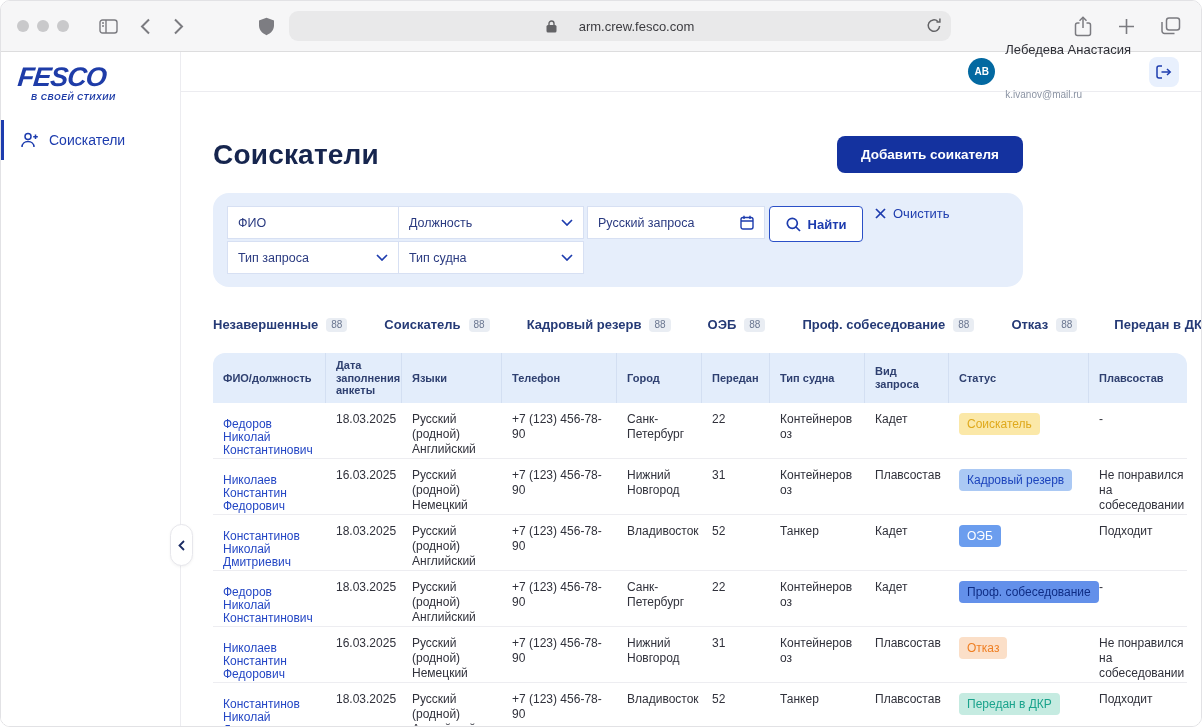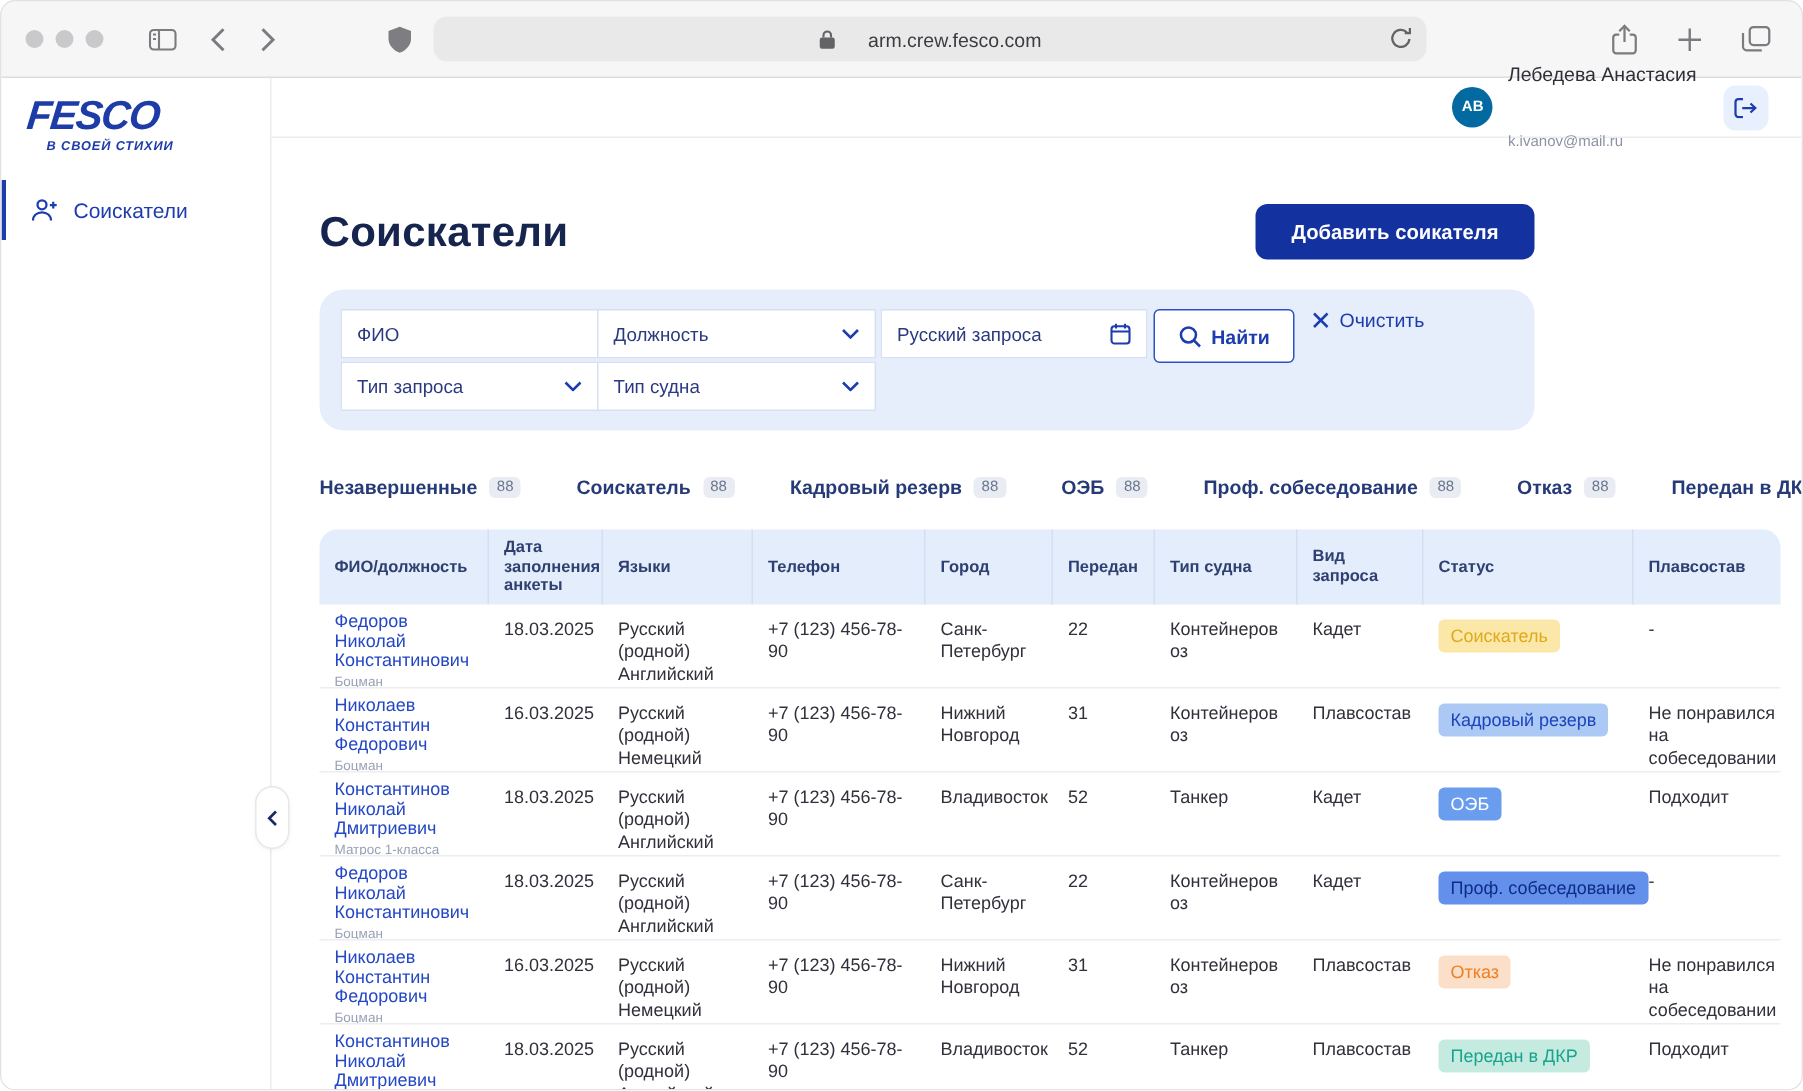--- a/index.html
+++ b/index.html
@@ -92,21 +92,21 @@
   
   .table { margin-top:7px; }
   .thead, .trow { display:grid;
     grid-template-columns:113px 76px 100px 115px 85px 68px 95px 84px 140px 1fr; }
   .thead { background:#e3edfb; border-radius:12px 12px 0 0; }
   .th { font-size:11px; line-height:1.15; color:#2f4070; font-weight:700;
     padding:6px 10px; display:flex; align-items:center; min-height:38px; }
   .th:not(:last-child) { border-right:1px solid #d3dff2; }
   .trow { border-bottom:1px solid #ededf1; height:56px; overflow:hidden; }
   .td { padding:9px 10px 0 10px; font-size:12px; line-height:1.25; color:#30313b; }
-  .name-cell { padding-top:5px; }
+  .name-cell { padding-top:15px; }
   .name-link { color:#2447c5; text-decoration:none; font-size:12px; line-height:1.08;
     display:block; }
   .position { font-size:9px; color:#98a2b6; margin-top:2px; }
   .vessel { word-break:break-all; }
   .badge { display:inline-block; font-size:12px; line-height:1; padding:5px 8px;
     border-radius:4px; white-space:nowrap; margin-top:1px; }
 
   svg { display:block; }
 </style>
 </head>

